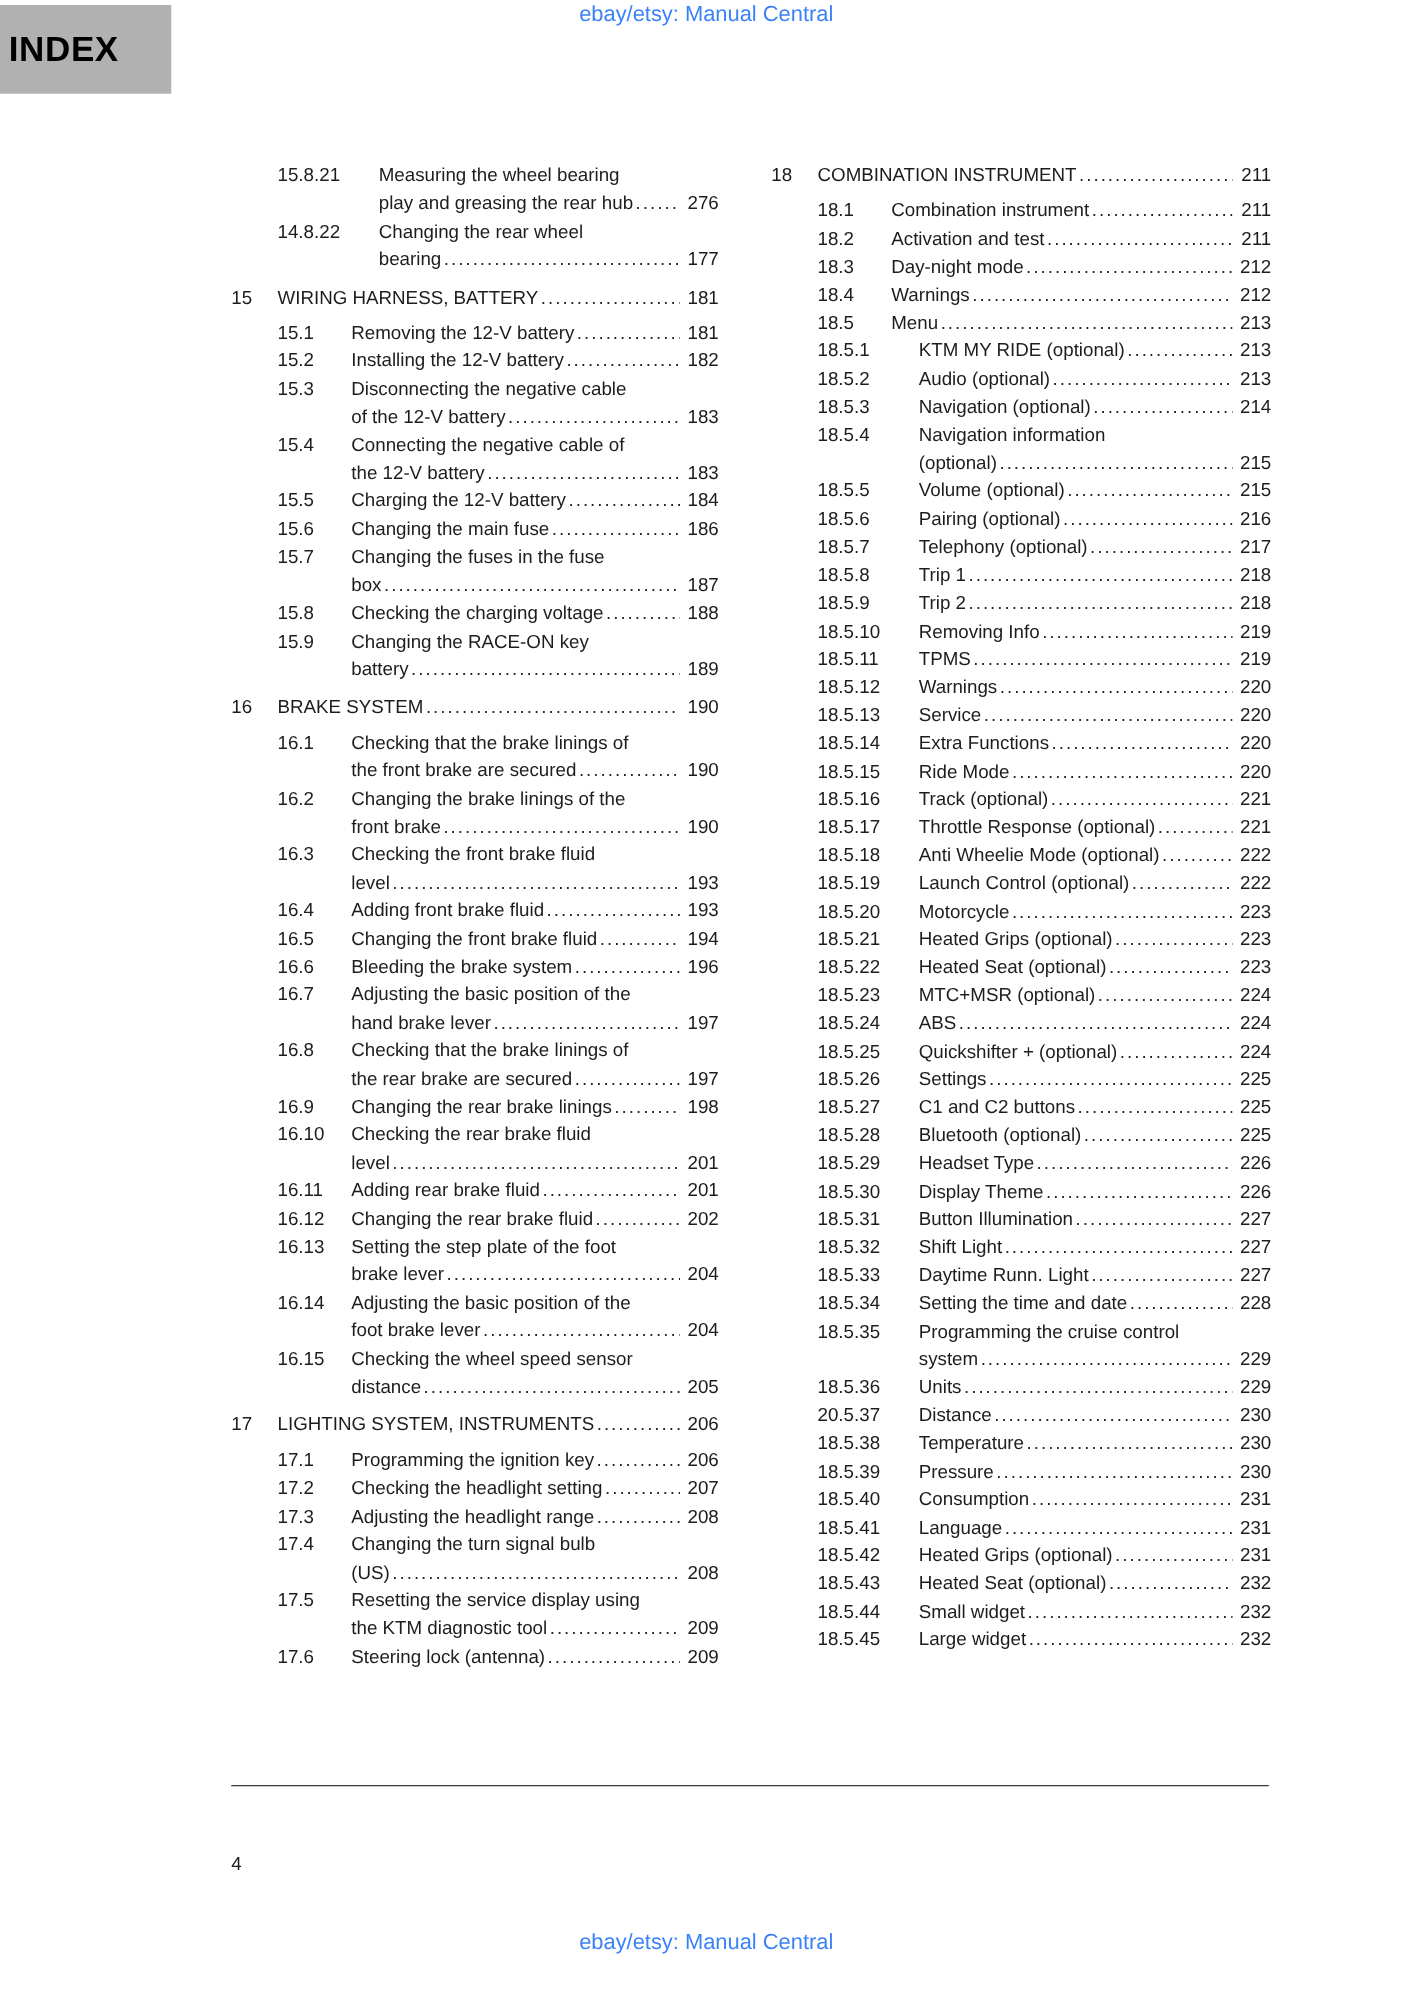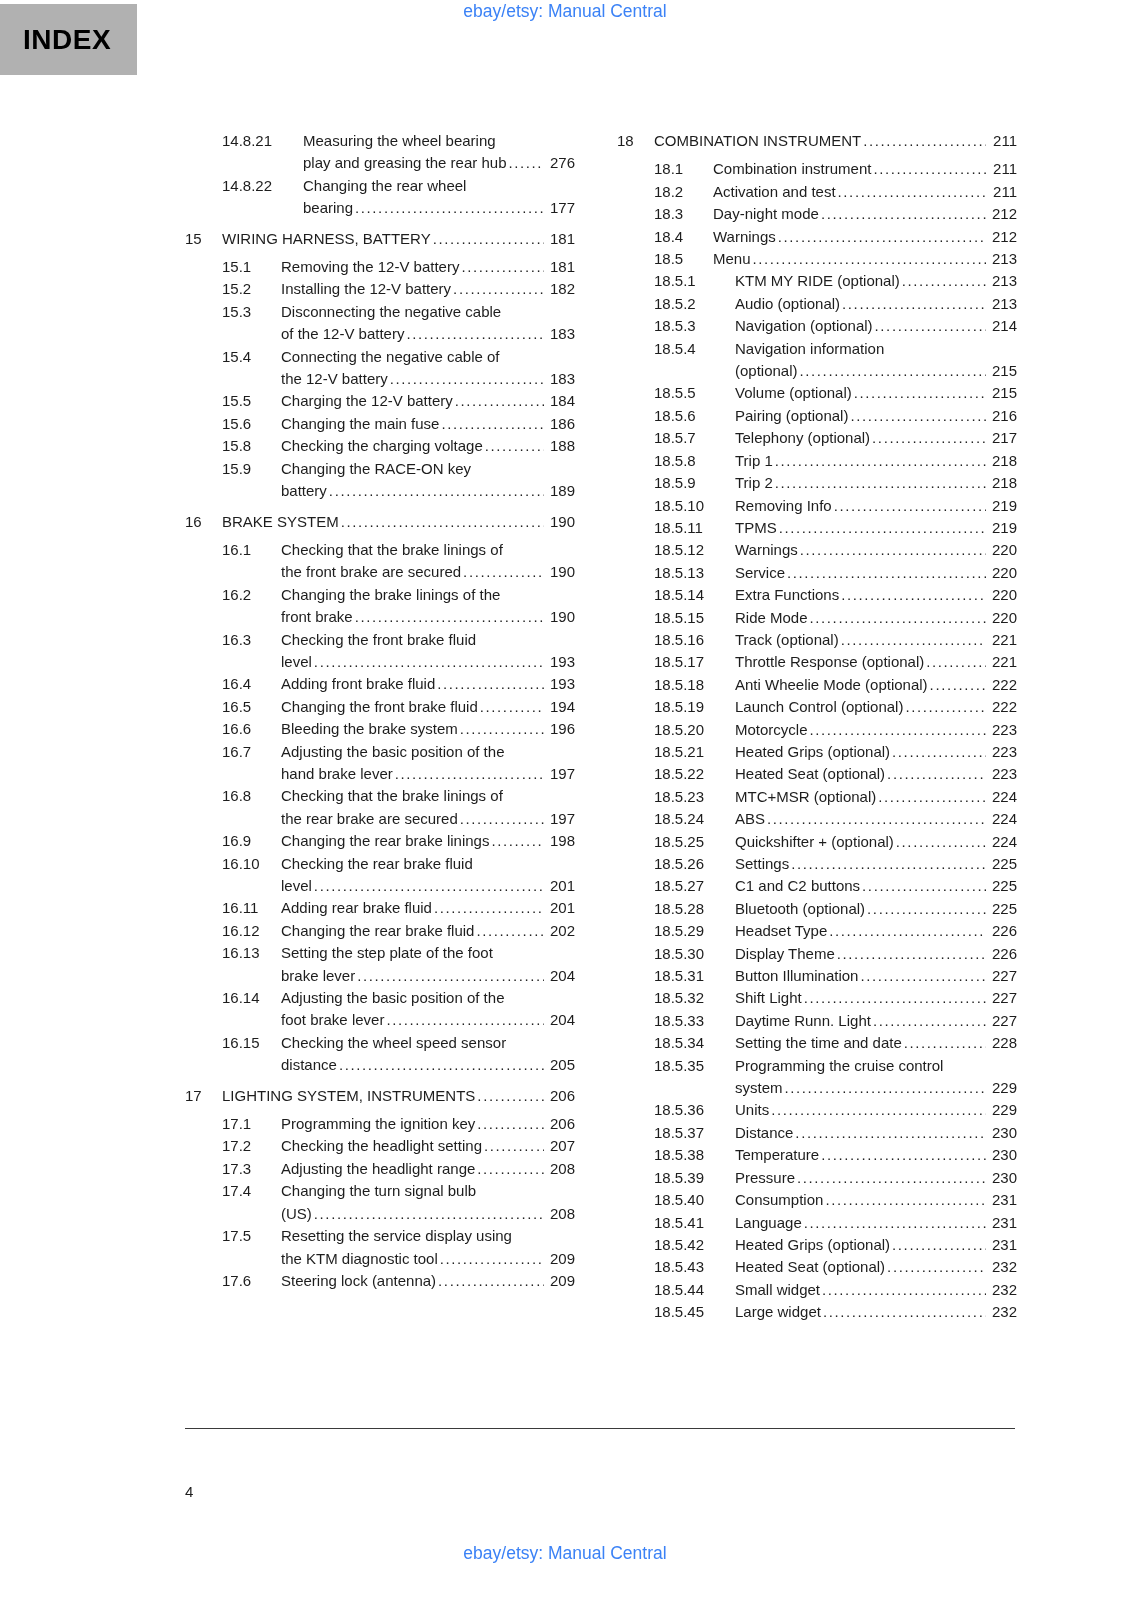--- a/index.html
+++ b/index.html
@@ -19,21 +19,21 @@
   .top-watermark { top: 1px; }
   .bottom-watermark { top: 1543px; }
   .index-box {
     position: absolute; top: 4px; left: 0;
     width: 137px; height: 71px;
     background: #b1b1b1;
     display: flex; align-items: center;
   }
   .index-label {
     font-size: 28px; font-weight: 700; color: #000;
-    padding-left: 23px; letter-spacing: 0.5px;
+    padding-left: 7px; letter-spacing: 0.5px;
   }
   .content {
     position: absolute; top: 130px; left: 185px; width: 832px;
     display: flex;
   }
   .col-left { width: 390px; margin-right: 42px; }
   .col-right { width: 400px; }
   .toc-entry { display: flex; font-size: 15px; line-height: 22.4px; }
   .toc-entry.level-1 { margin-top: 8px; margin-bottom: 6px; }
   .toc-column > .toc-entry:first-child { margin-top: 0; }
@@ -66,21 +66,21 @@
 <div class="page">
   <div class="top-watermark">ebay/etsy: Manual Central</div>
 
   <div class="index-box" style="background: rgb(177, 177, 177);">
     <span class="index-label">INDEX</span>
   </div>
 
   <div class="content">
     <div class="toc-column col-left" id="col-left">
         <div class="toc-entry level-3">
-          <span class="entry-num">14.8.21</span>
+          <span class="entry-num">15.8.21</span>
           <div class="entry-body">
             <div class="entry-line"><span class="line-text">Measuring the wheel bearing</span></div>
             <div class="entry-line last">
               <span class="line-text">play and greasing the rear hub</span>
               <span class="leader"></span>
               <span class="entry-page">276</span>
             </div>
           </div>
         </div>
         <div class="toc-entry level-3">
@@ -156,20 +156,31 @@
             </div>
           </div>
         </div>
         <div class="toc-entry level-2">
           <span class="entry-num">15.6</span>
           <div class="entry-body">
             <div class="entry-line last">
               <span class="line-text">Changing the main fuse</span>
               <span class="leader"></span>
               <span class="entry-page">186</span>
+            </div>
+          </div>
+        </div>
+        <div class="toc-entry level-2">
+          <span class="entry-num">15.7</span>
+          <div class="entry-body">
+            <div class="entry-line"><span class="line-text">Changing the fuses in the fuse</span></div>
+            <div class="entry-line last">
+              <span class="line-text">box</span>
+              <span class="leader"></span>
+              <span class="entry-page">187</span>
             </div>
           </div>
         </div>
         <div class="toc-entry level-2">
           <span class="entry-num">15.8</span>
           <div class="entry-body">
             <div class="entry-line last">
               <span class="line-text">Checking the charging voltage</span>
               <span class="leader"></span>
               <span class="entry-page">188</span>
@@ -846,21 +857,21 @@
           <span class="entry-num">18.5.36</span>
           <div class="entry-body">
             <div class="entry-line last">
               <span class="line-text">Units</span>
               <span class="leader"></span>
               <span class="entry-page">229</span>
             </div>
           </div>
         </div>
         <div class="toc-entry level-3">
-          <span class="entry-num">18.5.37</span>
+          <span class="entry-num">20.5.37</span>
           <div class="entry-body">
             <div class="entry-line last">
               <span class="line-text">Distance</span>
               <span class="leader"></span>
               <span class="entry-page">230</span>
             </div>
           </div>
         </div>
         <div class="toc-entry level-3">
           <span class="entry-num">18.5.38</span>

